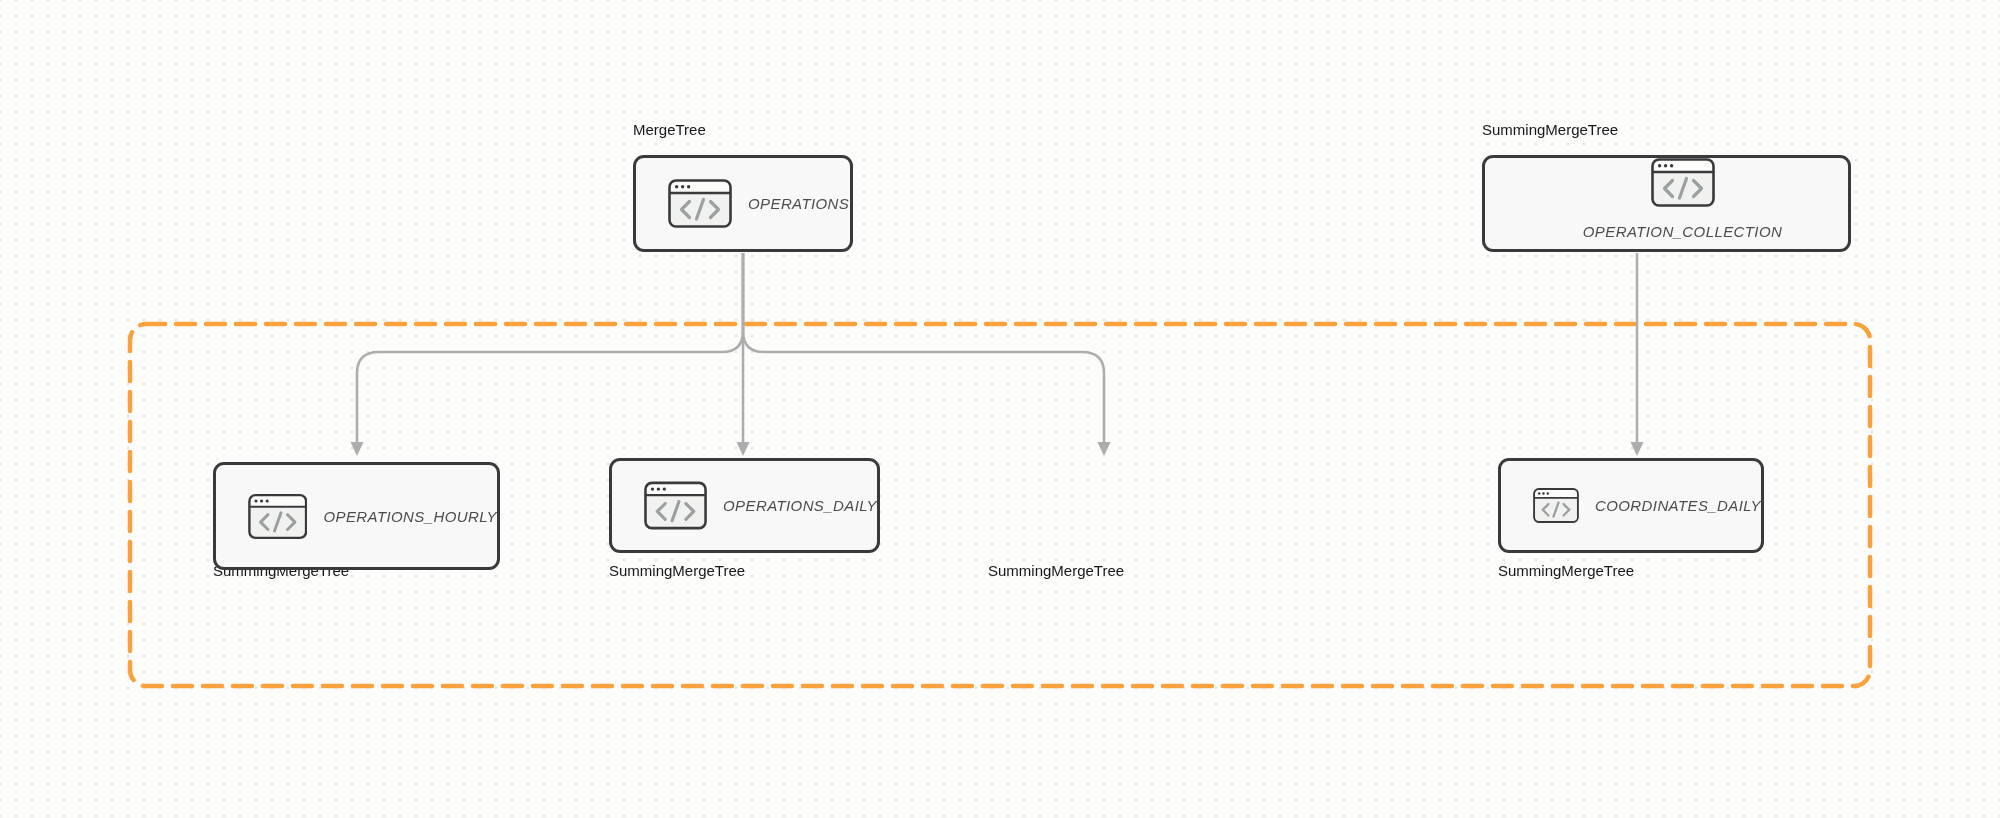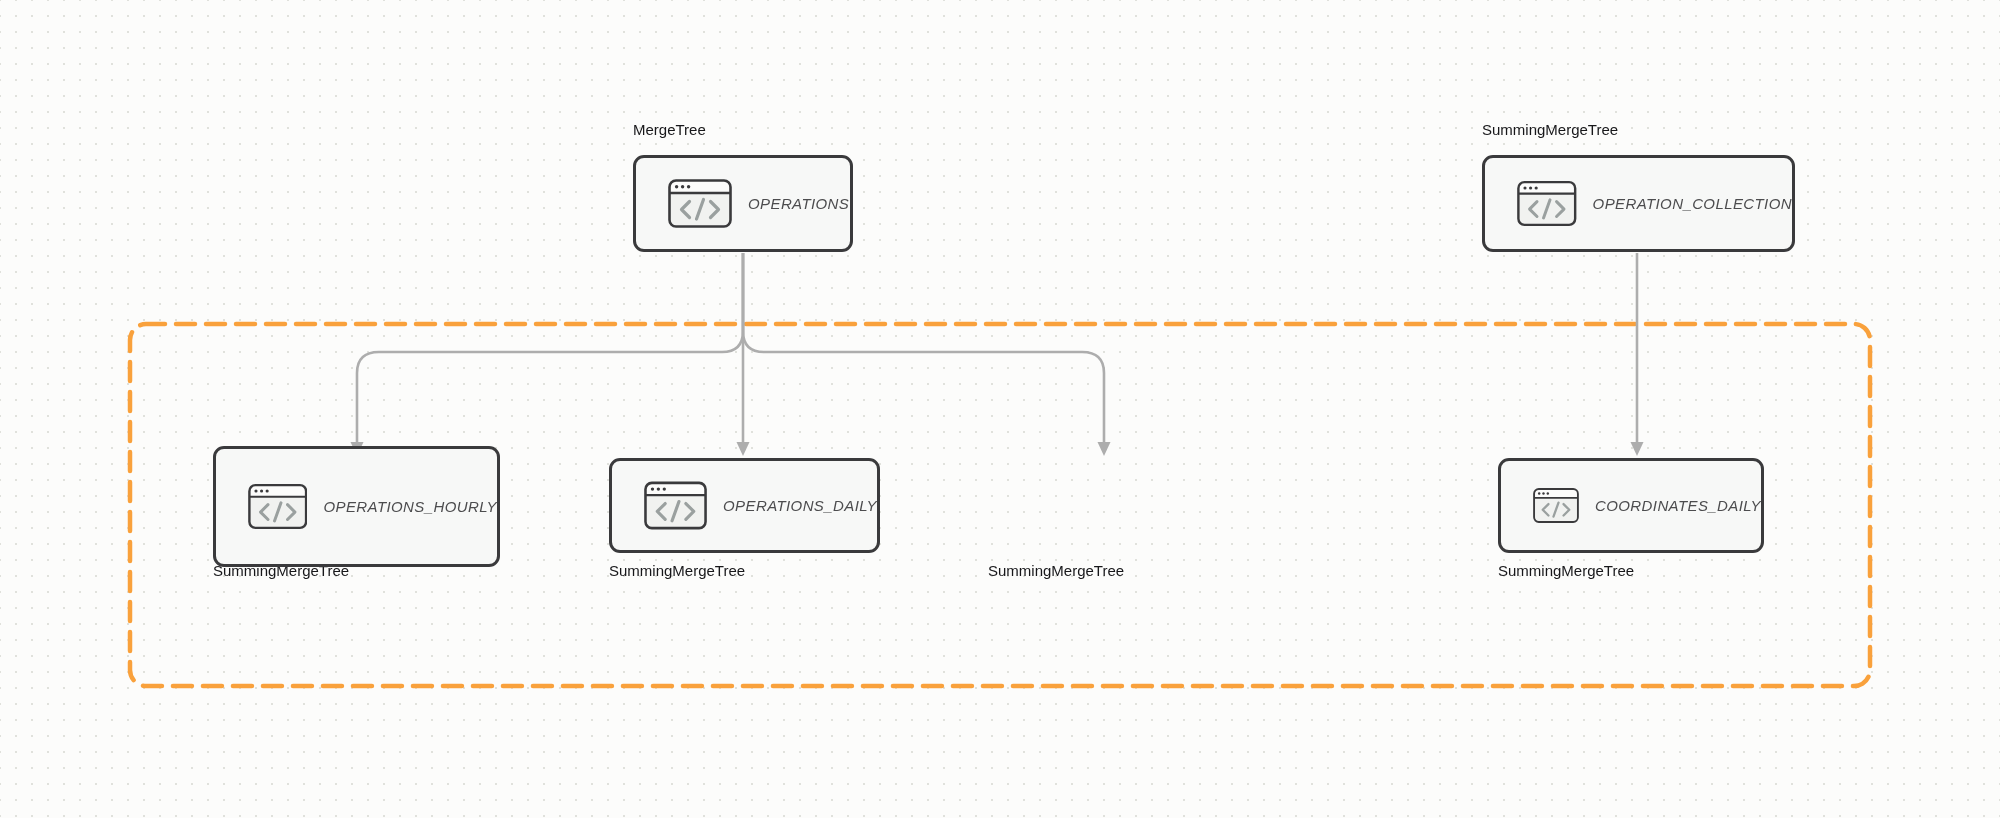--- a/index.html
+++ b/index.html
@@ -44,22 +44,22 @@
   .group-label{
     position:absolute;
     left:1625px;top:622px;width:230px;
     font-size:26px;
     font-weight:500;
     color:#f9a13c;
     white-space:nowrap;
   }
   
   .n-operations            {left:633px; top:155px; width:220px; height:97px;}
-  .n-operation-collection  {left:1482px;top:155px; width:313px; height:97px;}
-  .n-operations-hourly     {left:213px; top:446px; width:287px; height:121px;}
+  .n-operation-collection  {left:1482px;top:155px; width:369px; height:97px;flex-direction:column;}
+  .n-operations-hourly     {left:213px; top:462px; width:287px; height:108px;}
   .n-operations-daily      {left:609px; top:458px; width:271px; height:95px;text-align:center;}
   .n-clients-daily         {left:988px; top:458px; width:232px; height:95px;}
   .n-coordinates-daily     {left:1498px;top:458px; width:266px; height:95px;}
   
   .e-mergetree-top         {left:633px; top:121px; width:220px;}
   .e-collection-top        {left:1482px;top:121px; width:313px;}
   .e-hourly-bottom         {left:213px; top:562px; width:287px;}
   .e-daily-bottom          {left:609px; top:562px; width:271px;}
   .e-clients-bottom        {left:988px; top:562px; width:232px;}
   .e-coordinates-bottom    {left:1498px;top:562px; width:277px;}

